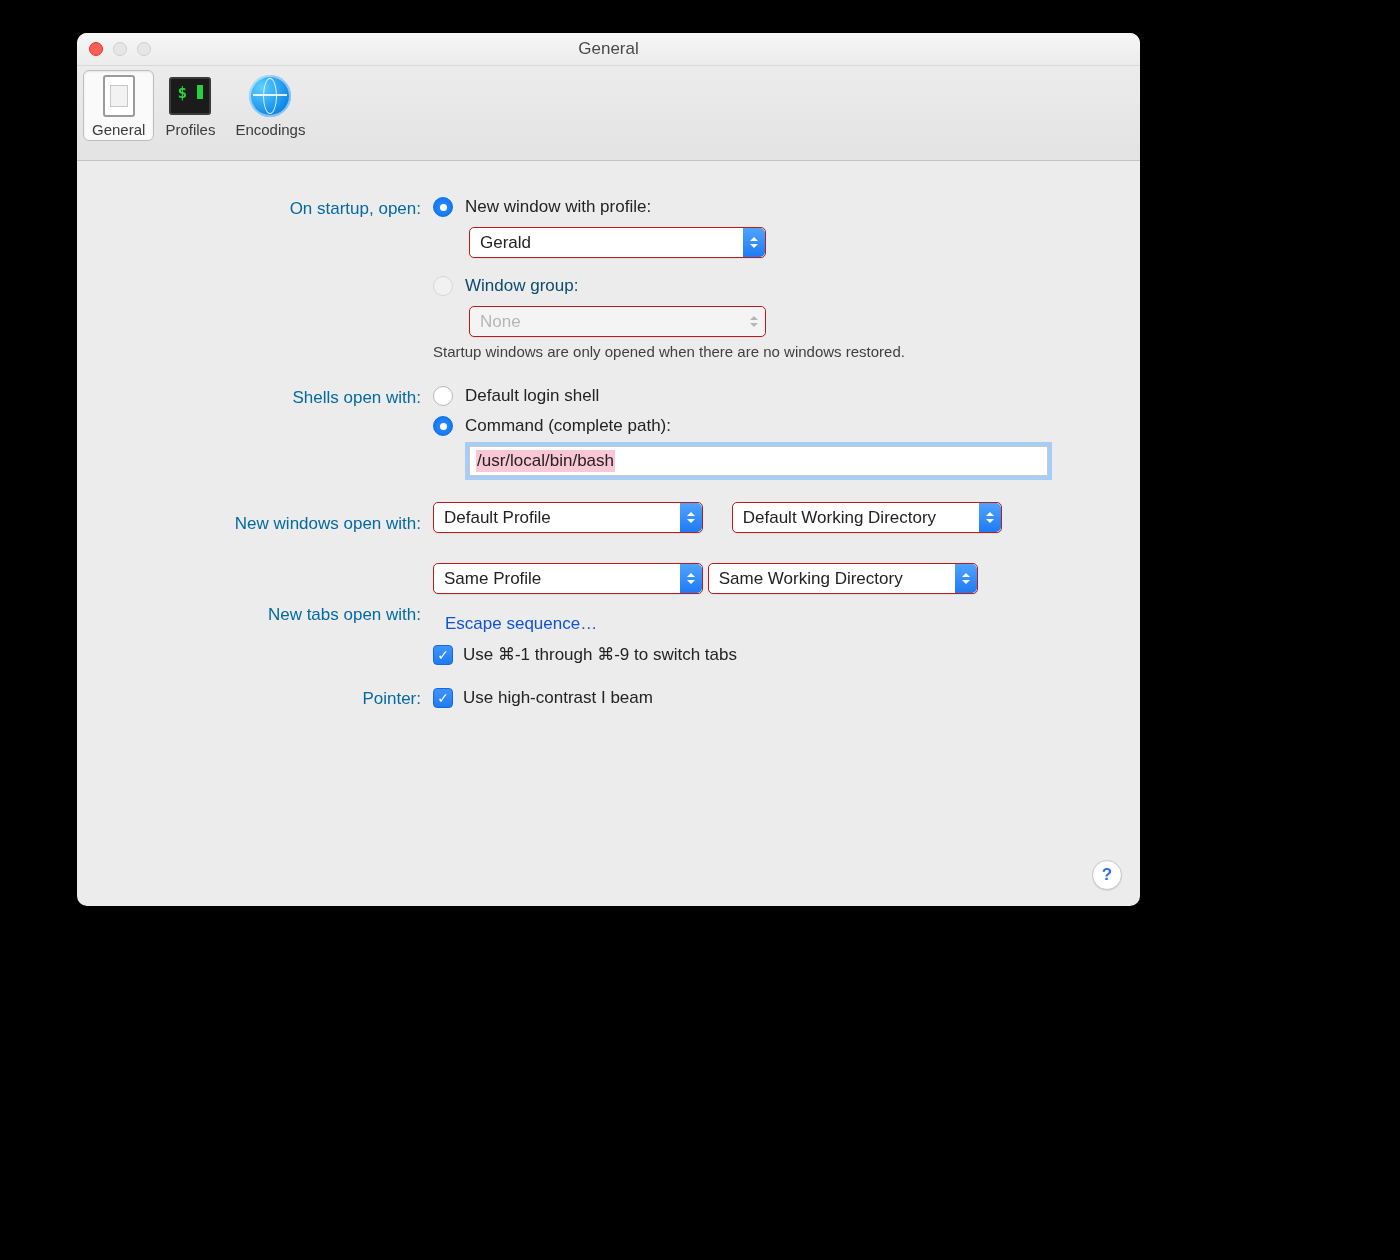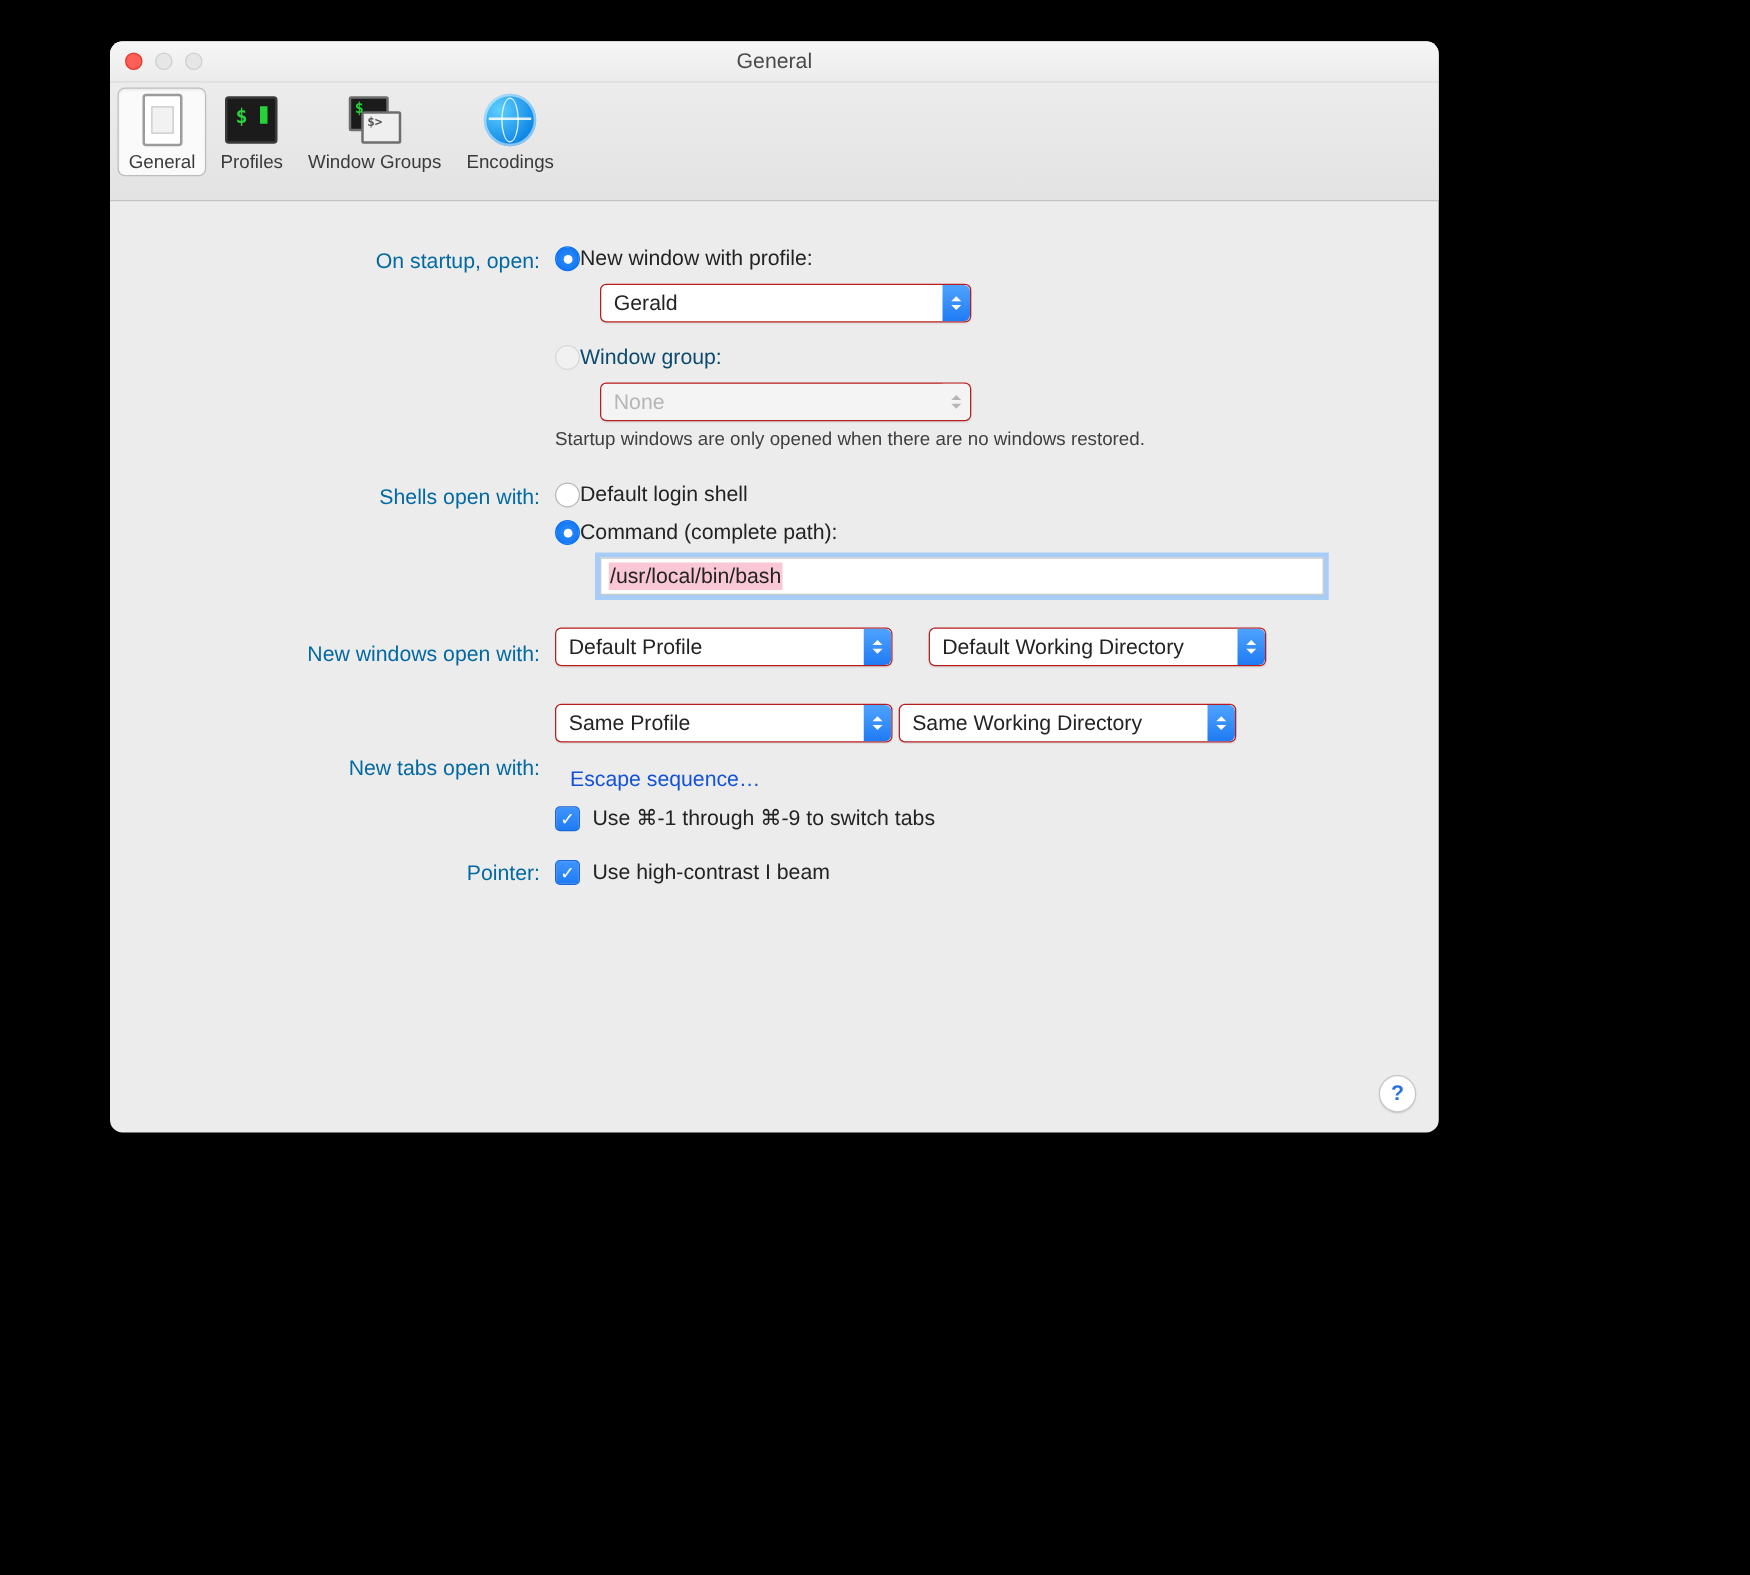--- a/index.html
+++ b/index.html
@@ -1,17 +1,17 @@
 <!DOCTYPE html>
 <html><head>
 <meta charset="utf-8">
 <style>
   html,body{margin:0;padding:0;height:100%;background:#000;font-family:-apple-system,"Helvetica Neue",Arial,sans-serif;font-size:17px;color:#232323;}
   .stage{width:1400px;height:1260px;position:relative;}
-  .window{position:absolute;left:88px;top:33px;width:1063px;height:873px;background:#ececec;border-radius:10px;box-shadow:0 30px 60px rgba(0,0,0,.55),0 0 0 1px rgba(0,0,0,.25);overflow:hidden;}
+  .window{position:absolute;left:77px;top:33px;width:1063px;height:873px;background:#ececec;border-radius:10px;box-shadow:0 30px 60px rgba(0,0,0,.55),0 0 0 1px rgba(0,0,0,.25);overflow:hidden;}
   
   .titlebar{height:32px;position:relative;background:linear-gradient(#f6f6f6,#ececec);border-bottom:1px solid #d9d9d9;}
   .traffic{position:absolute;left:12px;top:9px;display:flex;gap:10px;}
   .tl{width:14px;height:14px;border-radius:50%;box-sizing:border-box;}
   .tl.red{background:#ff5f57;border:1px solid #e1382a;}
   .tl.dis{background:#e6e6e6;border:1px solid #cfcfcf;}
   .title{position:absolute;left:0;right:0;top:6px;text-align:center;font-size:17px;color:#4a4a4a;}
   
   .toolbar{height:90px;background:linear-gradient(#ececec,#e3e3e3);border-bottom:1px solid #c3c3c3;padding:4px 6px 0 6px;display:flex;align-items:flex-start;gap:2px;}
   .tool{display:flex;flex-direction:column;align-items:center;padding:4px 8px 2px 8px;border-radius:6px;border:1px solid transparent;font-size:15px;color:#3b3b3b;gap:4px;}
@@ -31,21 +31,21 @@
   .ic-wgroups .w2::before{content:"$>";position:absolute;left:3px;top:2px;font:700 10px monospace;color:#555;}
   .ic-enc{width:42px;height:42px;border-radius:50%;background:radial-gradient(circle at 30% 30%,#5fd0ff,#0f88e6 70%);position:relative;box-shadow:inset 0 0 0 2px rgba(255,255,255,.5);}
   .ic-enc::before,.ic-enc::after{content:"";position:absolute;border:1.5px solid rgba(255,255,255,.85);}
   .ic-enc::before{left:4px;right:4px;top:19px;height:0;}
   .ic-enc::after{left:14px;top:3px;bottom:3px;width:12px;border-radius:50%;}
   
   .content{padding:36px 54px 30px 54px;}
   .row{display:flex;align-items:flex-start;}
   .lab{width:290px;text-align:right;padding-right:12px;padding-top:2px;color:#0369a1;}
   .col{flex:1;}
-  .radio-line{display:flex;align-items:center;gap:0;margin-bottom:10px;}
+  .radio-line{display:flex;align-items:center;gap:12px;margin-bottom:10px;}
   .radio{width:20px;height:20px;border-radius:50%;background:#fff;border:1px solid #b8b8b8;box-sizing:border-box;display:flex;align-items:center;justify-content:center;}
   .radio.on{background:radial-gradient(#2f8eff,#0a6ff0);border-color:#0a6ff0;}
   .radio.on::after{content:"";width:7px;height:7px;background:#fff;border-radius:50%;}
   .radio.dis{background:#f1f1f1;border-color:#d7d7d7;}
   .disabled{color:#0c4a6e;}
   .popup{display:inline-flex;align-items:center;background:#fff;border:1px solid #b91c1c;border-radius:5px;box-shadow:0 1px 1px rgba(0,0,0,.06);height:29px;}
   .popup .val{padding:0 10px;flex:1;white-space:nowrap;}
   .popup .arrows{width:22px;height:100%;background:linear-gradient(#4fa3ff,#1f7bf4);border-top-right-radius:5px;border-bottom-right-radius:5px;display:flex;flex-direction:column;align-items:center;justify-content:center;gap:1px;}
   .popup .arrows::before{content:"";border:4px solid transparent;border-bottom-color:#fff;margin-bottom:1px;}
   .popup .arrows::after{content:"";border:4px solid transparent;border-top-color:#fff;margin-top:1px;}
@@ -87,29 +87,20 @@
         <span>General</span>
       </div>
       <div class="tool">
         <div class="tic">
             <div class="ic-profiles"></div>
           </div>
         <span>Profiles</span>
       </div>
       <div class="tool">
         <div class="tic">
-            <div class="ic-wgroups">
-              <div class="w w1"></div>
-              <div class="w w2"></div>
-            </div>
-          </div>
-        <span>Window Groups</span>
-      </div>
-      <div class="tool">
-        <div class="tic">
             <div class="ic-enc"></div>
           </div>
         <span>Encodings</span>
       </div>
     </div>
 
     <div class="content">
 
       <div class="row">
         <div class="lab">On startup, open:</div>

